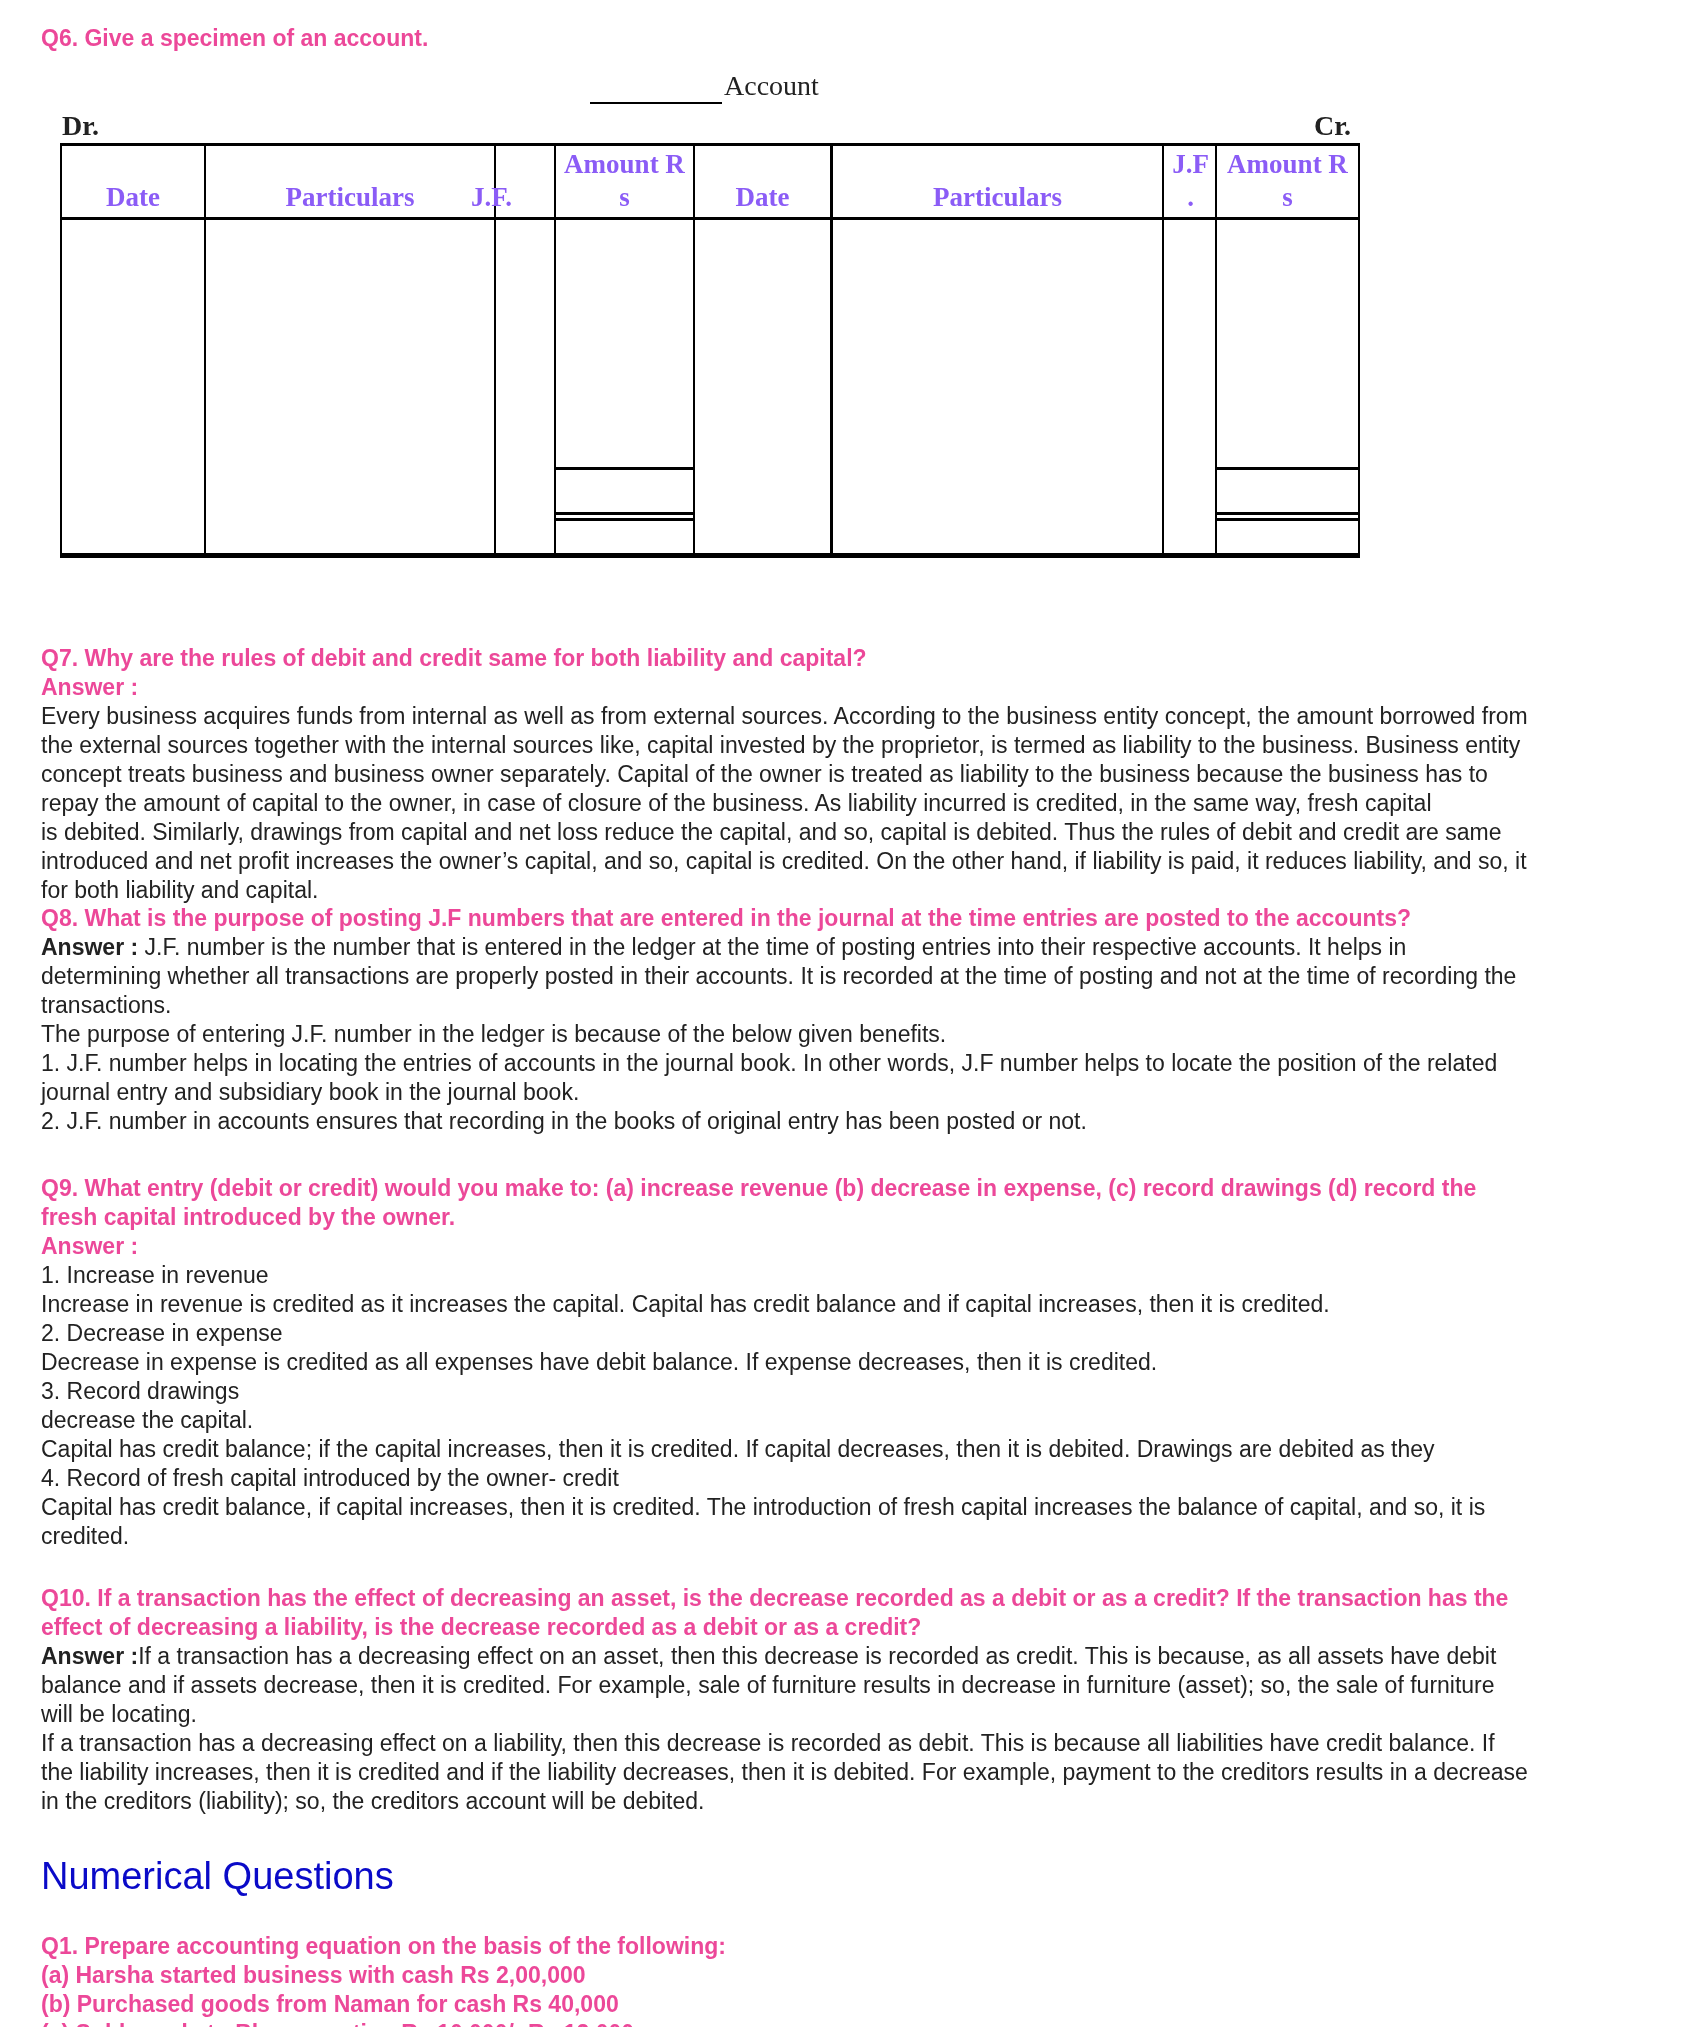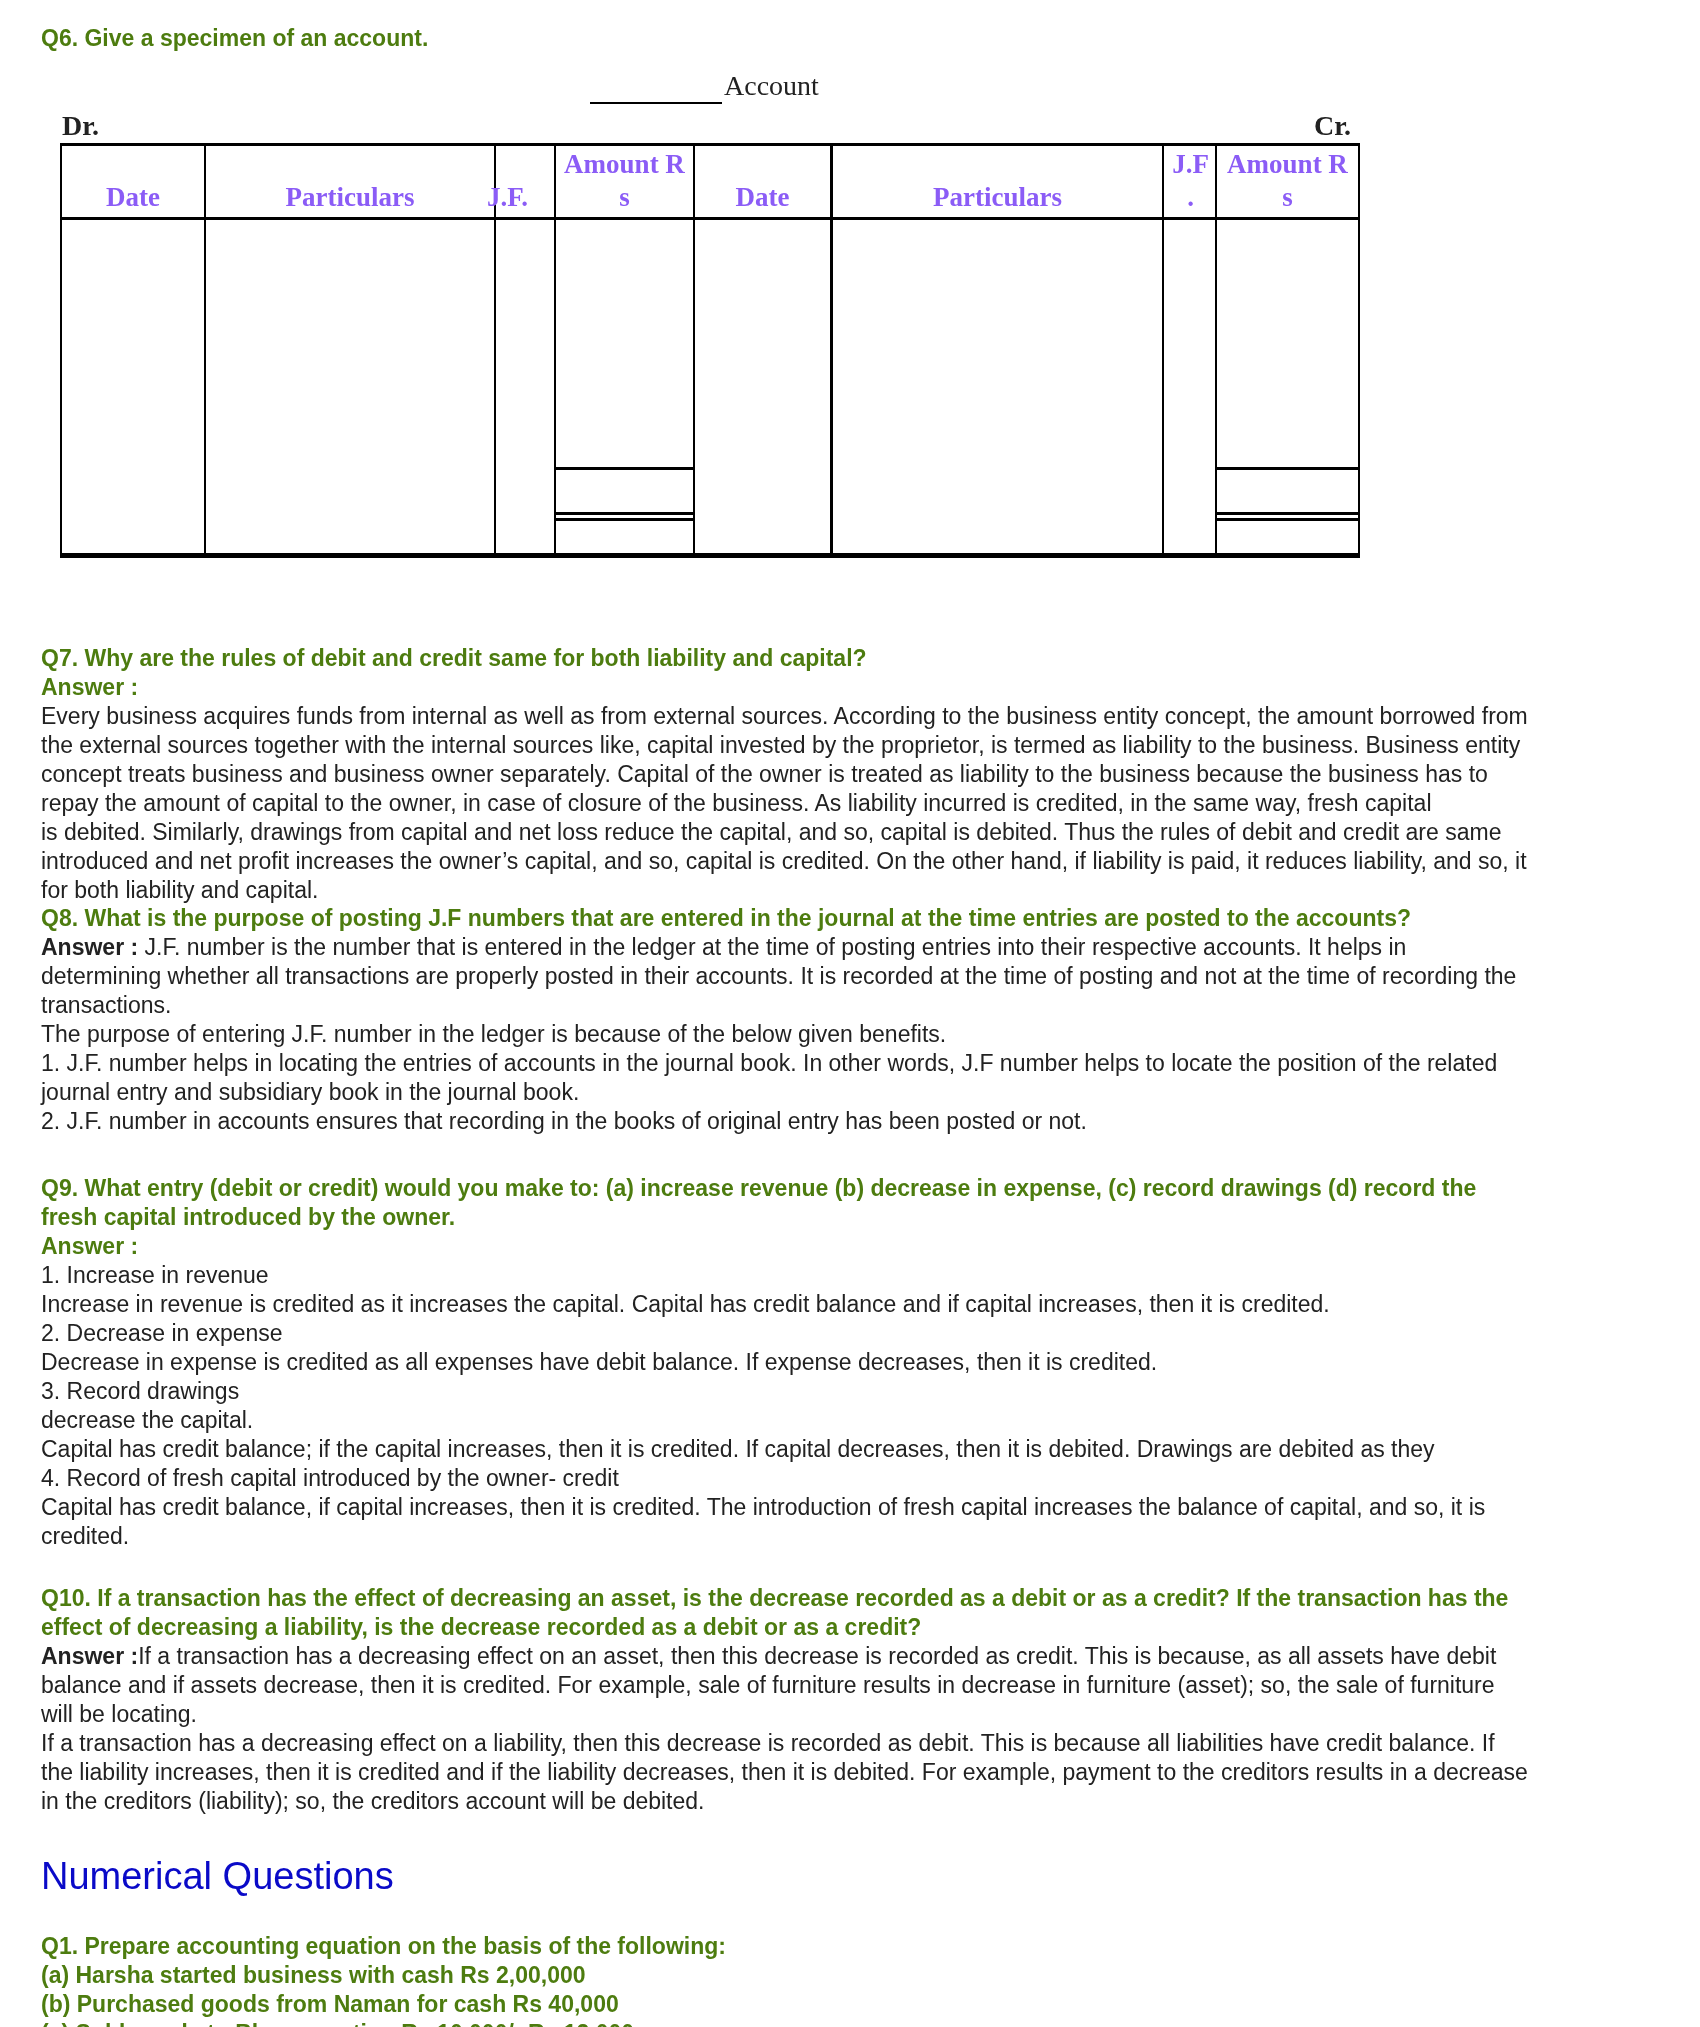--- a/index.html
+++ b/index.html
@@ -1,19 +1,19 @@
 <!DOCTYPE html>
 <html><head>
 <meta charset="utf-8">
 <style>
   html, body { margin: 0; padding: 0; background: #ffffff; }
   body { width: 1700px; height: 2027px; position: relative; overflow: hidden;
          font-family: "Liberation Sans", sans-serif; color: #222222; }
   .abs { position: absolute; }
-  .q-title { font-weight: bold; font-size: 23px; line-height: 29px; color: #4d7c0f; }
+  .q-title { font-weight: bold; font-size: 23px; line-height: 29px; color: #ec4899; }
   .para { font-size: 23px; line-height: 29px; color: #222; }
   .para b { font-weight: bold; }
   .blk { position: absolute; left: 41px; width: 1640px; margin-top: 20px; }
   .line { display: block; white-space: nowrap; }
 
   
   .serif { font-family: "Liberation Serif", serif; }
   #acct-blank { left: 590px; top: 102px; width: 132px; height: 2px; background: #000; }
   #acct-word { left: 724px; top: 70px; font-size: 28px; }
   #dr-label { left: 62px; top: 110px; font-size: 28px; font-weight: bold; }
@@ -54,21 +54,21 @@
   <div class="vl" style="left:1102px;"></div>
   <div class="vl" style="left:1155px;"></div>
   <div class="vl" style="left:1298px;"></div>
 
   <div class="hcell" style="left:2px; width:142px;">
     <span><span></span><br><span>Date</span></span>
   </div>
   <div class="hcell" style="left:146px; width:288px;">
     <span><span></span><br><span>Particulars</span></span>
   </div>
-  <div class="hcell" style="left:428px; width:39px;">
+  <div class="hcell" style="left:412px; width:39px;">
     <span><span></span><br><span>J.F.</span></span>
   </div>
   <div class="hcell" style="left:496px; width:137px;">
     <span><span>Amount R</span><br><span>s</span></span>
   </div>
 
   <div class="hcell" style="left:635px; width:135px;">
     <span><span></span><br><span>Date</span></span>
   </div>
   <div class="hcell" style="left:773px; width:329px;">

